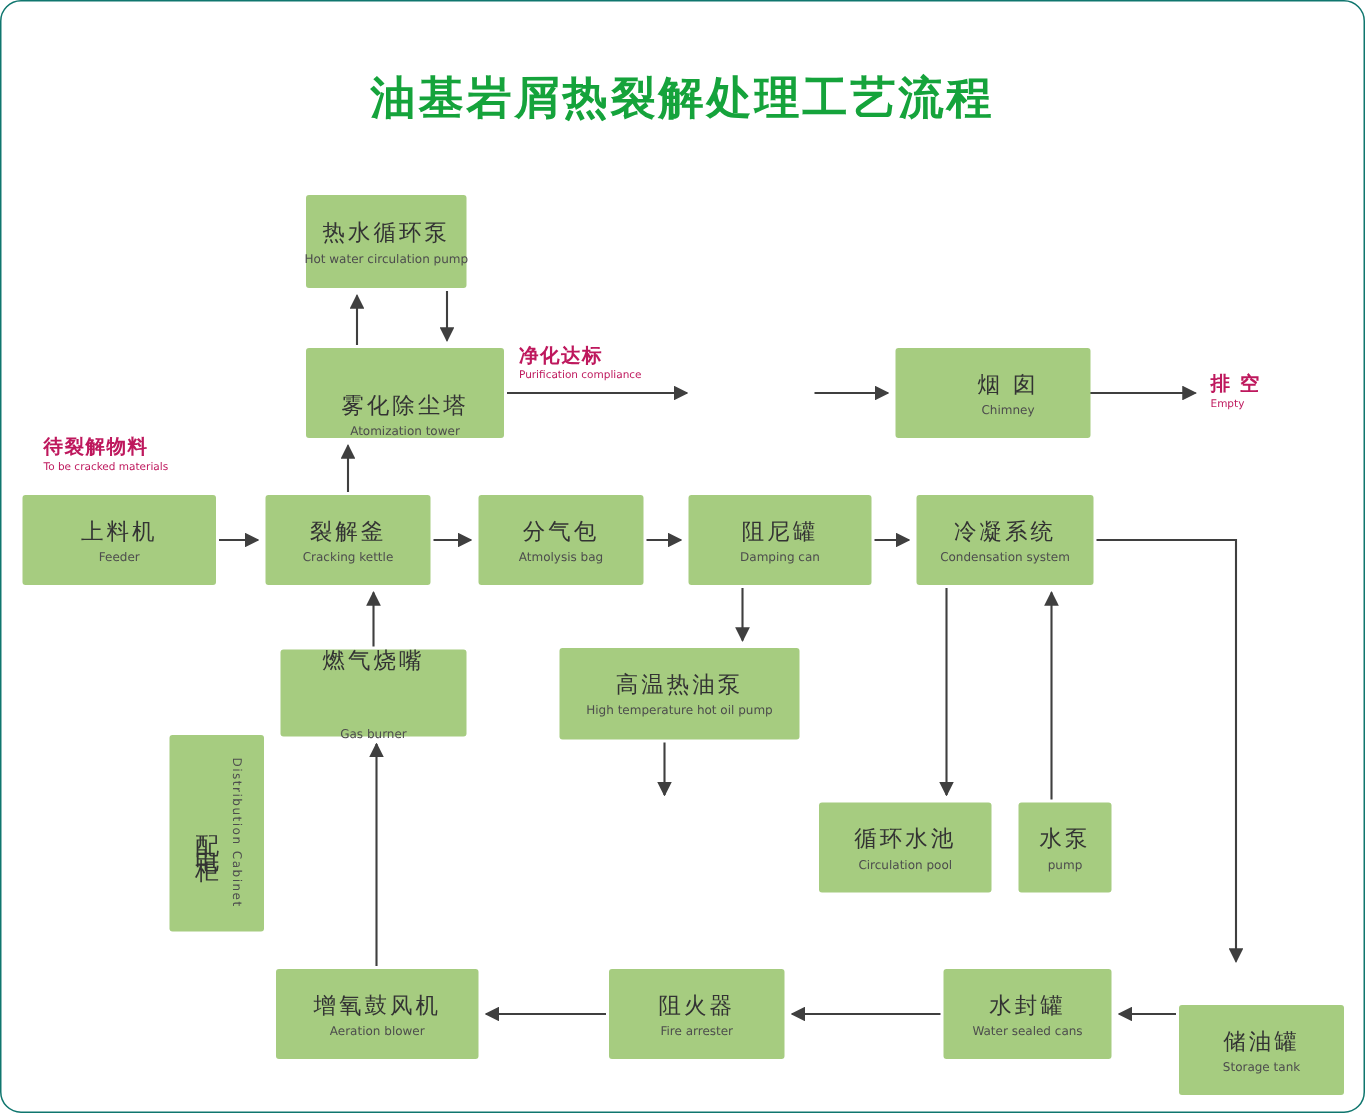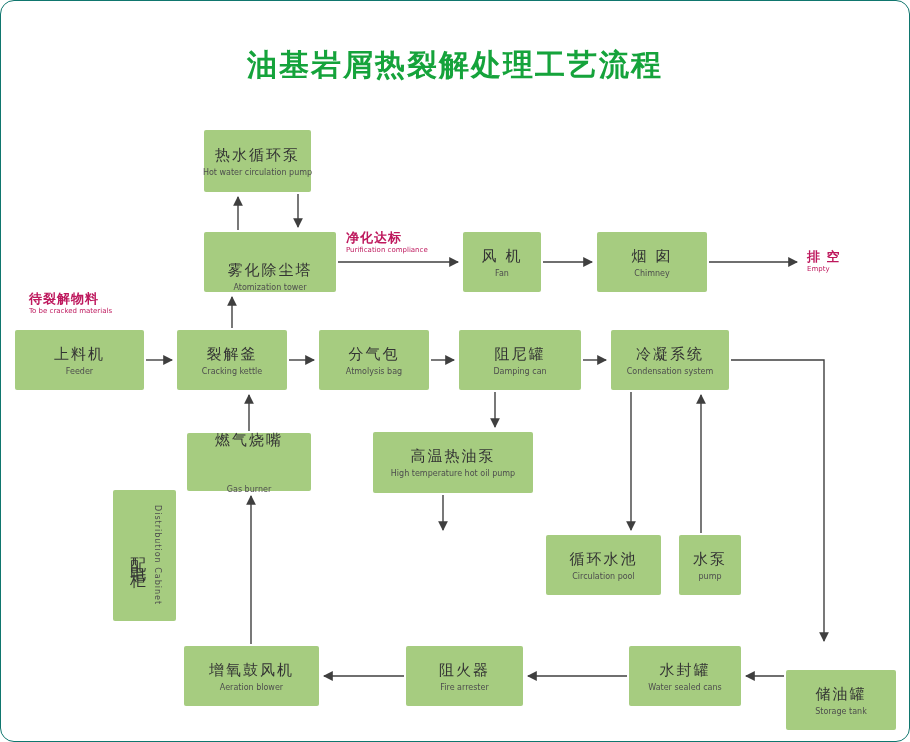--- a/index.html
+++ b/index.html
@@ -24,21 +24,21 @@
   .node.vertical .zh-v { writing-mode:vertical-lr; font-size:16px; color:#333; letter-spacing:8px; }
   .node.vertical .en-v { writing-mode:vertical-lr; font-size:8px; color:#4d4d4d; letter-spacing:1px; }
   .blue-label { position:absolute; z-index:3; color:#be185d; line-height:1.15; }
   .blue-label .bzh { font-size:13px; font-weight:bold; letter-spacing:1px; }
   .blue-label .ben { font-size:7px; white-space:nowrap; }
 
   
   #n-hot-water-pump       { left:203px; top:129px; width:107px; height:62px; }
   #n-atomization-tower    { left:203px; top:231px; width:132px; height:60px;justify-content:flex-end; }
   #n-fan                  { left:462px; top:231px; width:78px;  height:60px; }
-  #n-chimney              { left:596px; top:231px; width:110px; height:60px; }
+  #n-chimney              { left:596px; top:231px; width:110px; height:60px;padding-left:20px; }
   #n-feeder               { left:14px;  top:329px; width:129px; height:60px; }
   #n-cracking-kettle      { left:176px; top:329px; width:110px; height:60px; }
   #n-atmolysis-bag        { left:318px; top:329px; width:110px; height:60px; }
   #n-damping-can          { left:458px; top:329px; width:122px; height:60px; }
   #n-condensation-system  { left:610px; top:329px; width:118px; height:60px; }
   #n-gas-burner           { left:186px; top:432px; width:124px; height:58px;gap:32px; }
   #n-hot-oil-pump         { left:372px; top:431px; width:160px; height:61px; }
   #n-distribution-cabinet { left:112px; top:489px; width:63px;  height:131px; }
   #n-crude-oil-tank       { left:372px; top:534px; width:138px; height:60px; }
   #n-circulation-pool     { left:545px; top:534px; width:115px; height:60px; }
@@ -93,24 +93,20 @@
   <div class="node" id="n-hot-water-pump">
     <div class="zh">热水循环泵</div>
     <div class="en">Hot water circulation pump</div>
   </div>
 
   <div class="node" id="n-atomization-tower">
     <div class="zh">雾化除尘塔</div>
     <div class="en">Atomization tower</div>
   </div>
 
-  <div class="node" id="n-fan">
-    <div class="zh">风 机</div>
-    <div class="en">Fan</div>
-  </div>
 
   <div class="node" id="n-chimney">
     <div class="zh">烟 囱</div>
     <div class="en">Chimney</div>
   </div>
 
   <div class="node" id="n-feeder">
     <div class="zh">上料机</div>
     <div class="en">Feeder</div>
   </div>

